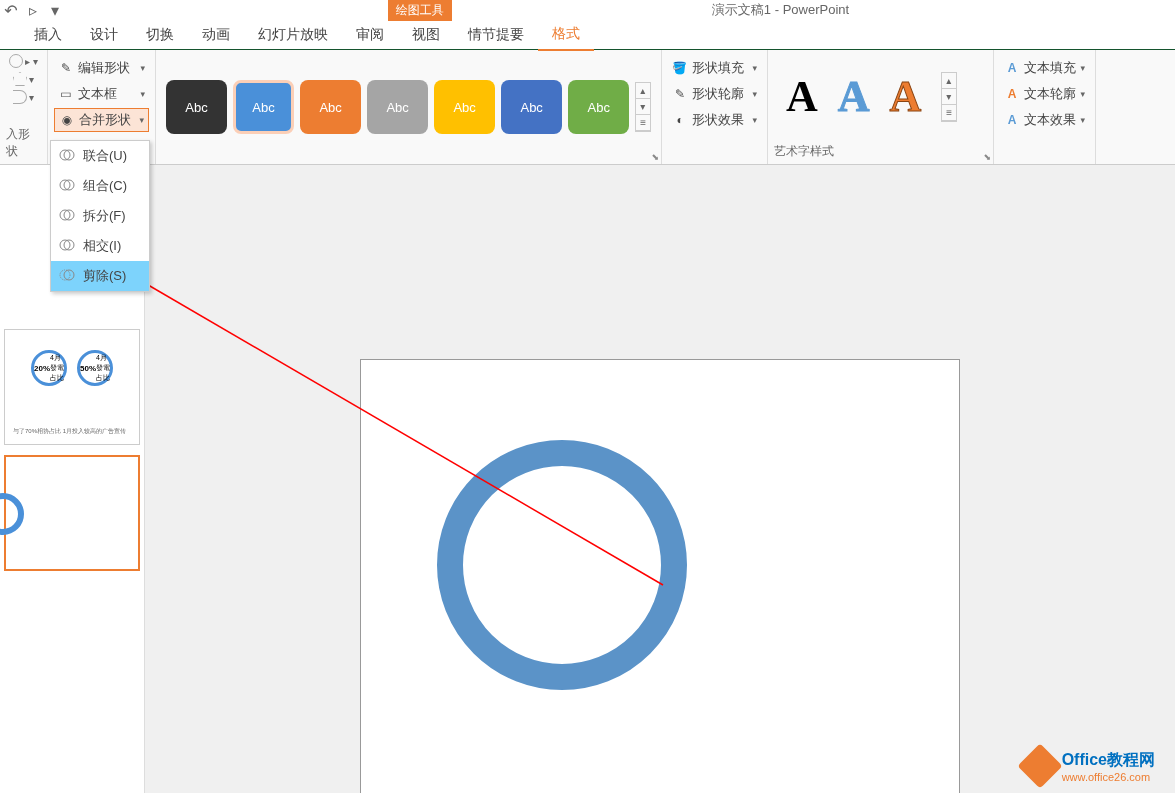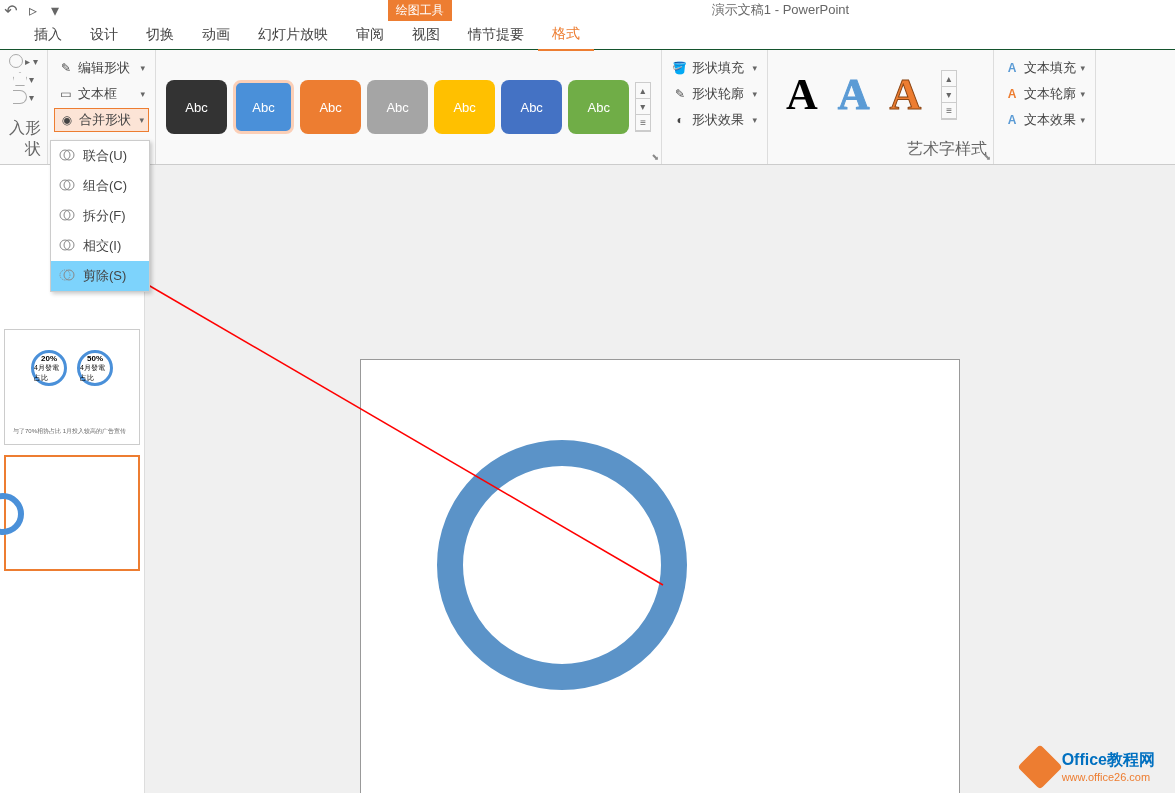--- a/index.html
+++ b/index.html
@@ -11,21 +11,21 @@
     .title-center { flex: 1; display: flex; justify-content: center; gap: 260px; align-items: center; }
     .context-tab-label { background: #ed7d31; color: #fff; padding: 2px 8px; font-size: 12px; }
     .app-title { font-size: 13px; color: #666; }
     
     .tabs { height: 30px; display: flex; align-items: center; padding-left: 20px; border-bottom: 1px solid #14532d; background: #fff; }
     .tab { padding: 6px 14px; font-size: 14px; color: #444; cursor: pointer; }
     .tab.active { color: #ed7d31; border-bottom: 2px solid #ed7d31; }
     
     .ribbon { height: 115px; display: flex; border-bottom: 1px solid #ccc; background: #f9f9f9; }
     .ribbon-group { border-right: 1px solid #ddd; padding: 2px 6px; display: flex; flex-direction: column; justify-content: space-between; position: relative; }
-    .ribbon-group-label { font-size: 16px; color: #666; text-align: right; padding: 2px 0; }
+    .ribbon-group-label { font-size: 12px; color: #666; text-align: left; padding: 2px 0; }
     .ribbon-group-body { flex: 1; display: flex; align-items: center; gap: 4px; }
     .dialog-launcher { position: absolute; bottom: 2px; right: 2px; font-size: 9px; color: #888; cursor: pointer; }
     
     .insert-shapes-group { width: 48px; }
     .shape-grid { display: flex; flex-direction: column; gap: 4px; padding: 2px; }
     .shape-row { display: flex; gap: 2px; align-items: center; }
     .shape-btn { width: 14px; height: 14px; border: 1px solid #aaa; }
     .shape-btn.oval { border-radius: 50%; }
     .expand-btn { font-size: 10px; color: #666; }
     
@@ -66,32 +66,32 @@
     .dropdown-menu { position: absolute; top: 140px; left: 50px; width: 100px; background: #fff; border: 1px solid #ccc; box-shadow: 2px 2px 4px rgba(0,0,0,0.2); z-index: 100; }
     .menu-item { display: flex; align-items: flex-start; gap: 8px; padding: 6px 8px; font-size: 13px; color: #444; cursor: pointer; }
     .menu-item:hover, .menu-item.hover { background: #7dd3fc; }
     .menu-item .icon { width: 16px; height: 16px; }
     
     .main-area { display: flex; height: calc(100% - 165px); position: relative; }
     .slide-panel { width: 145px; border-right: 1px solid #ddd; padding: 4px; overflow: hidden; }
     .slide-thumb { border: 1px solid #ccc; margin-bottom: 10px; padding: 6px; background: #fff; height: 116px; position: relative; }
     .slide-thumb.active { border: 2px solid #ed7d31; }
     .thumb-circles { display: flex; gap: 10px; justify-content: center; padding-top: 14px; }
-    .thumb-circle { width: 36px; height: 36px; border-radius: 50%; border: 3px solid #4a90d9; display: flex; flex-direction: column; align-items: center; justify-content: center; font-size: 7px; }
+    .thumb-circle { width: 36px; height: 36px; border-radius: 50%; border: 3px solid #4a90d9; display: flex; flex-direction: row; align-items: center; justify-content: center; font-size: 7px; }
     .thumb-circle .pct { font-size: 8px; font-weight: bold; }
     .thumb-text { font-size: 6px; color: #666; text-align: left; padding: 4px 2px; position: absolute; bottom: 4px; }
     .thumb-ring { width: 42px; height: 42px; border-radius: 50%; border: 6px solid #4a90d9; position: absolute; left: -24px; top: 36px; }
     
     .canvas-area { flex: 1; background: #f0f0f0; display: flex; justify-content: center; padding-top: 194px; position: relative; }
     .slide-canvas { width: 600px; height: 450px; background: #fff; border: 1px solid #999; position: relative; overflow: visible; }
     .ring-shape { width: 250px; height: 250px; border-radius: 50%; border: 26px solid #5b93c8; position: absolute; top: 80px; left: 76px; }
     
     .red-arrow { position: absolute; top: 0; left: 0; pointer-events: none; z-index: 50; }
     
-    .watermark { position: absolute; bottom: 10px; right: 20px; display: flex; align-items: flex-end; gap: 6px; margin-top: 40px; }
+    .watermark { position: absolute; bottom: 10px; right: 20px; display: flex; align-items: flex-start; gap: 6px; margin-top: 40px; }
     .wm-icon { width: 32px; height: 32px; background: #ed7d31; transform: rotate(45deg); border-radius: 4px; }
     .wm-text1 { font-size: 16px; font-weight: bold; color: #0070c0; }
     .wm-text2 { font-size: 11px; color: #ed7d31; display: block; }
   </style>
 </head>
 <body>
 
 <div class="title-bar">
   <div class="qat">
     <span class="qat-icon">↶</span>

